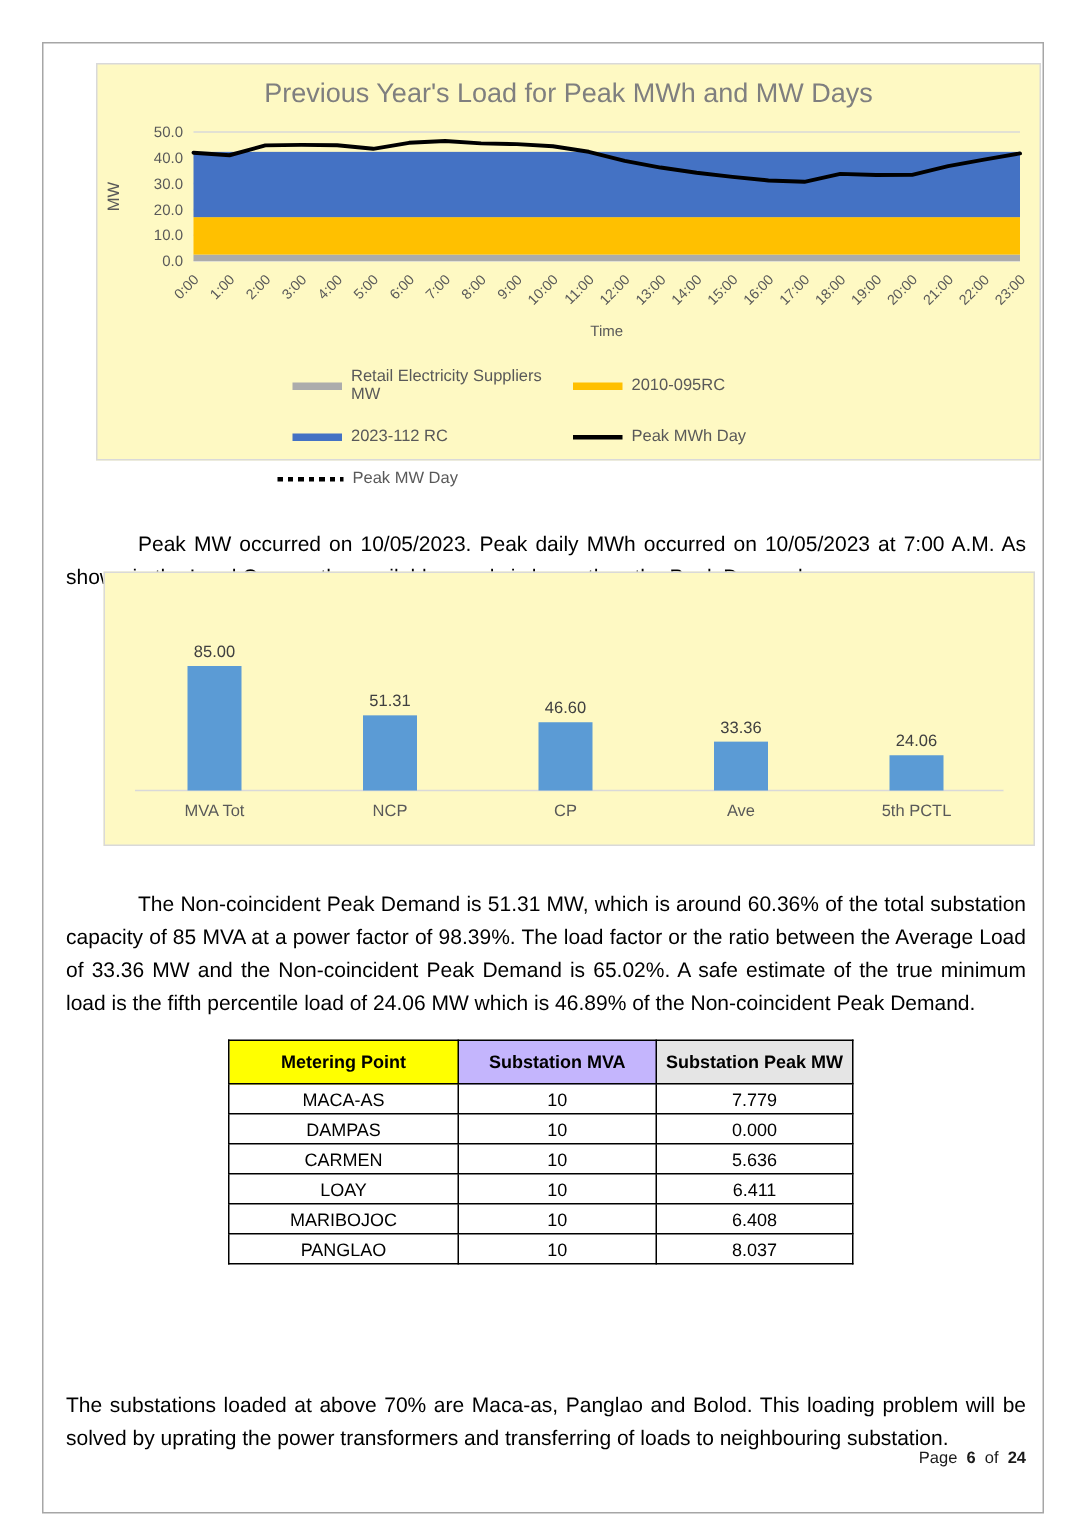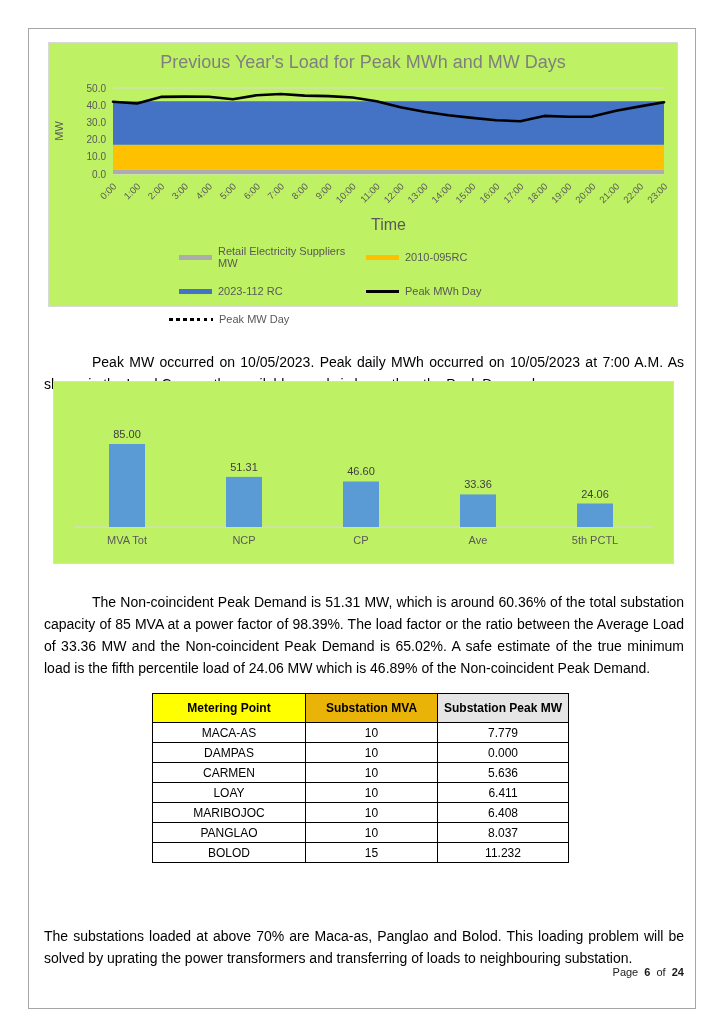--- a/index.html
+++ b/index.html
@@ -1,30 +1,30 @@
 <!DOCTYPE html>
 <html><head>
 <meta charset="utf-8">
 <style>
   html,body{margin:0;padding:0;}
   body{
     width:724px;height:1024px;position:relative;background:#ffffff;
     font-family:"Liberation Sans",sans-serif;color:#000;overflow:hidden;
   }
   .page-frame{position:absolute;left:28px;top:28px;width:666px;height:979px;border:1px solid #a6a6a6;}
-  .chart-box{position:absolute;background:#bef264;border:1px solid #d9d9d9;}
+  .chart-box{position:absolute;background:#fef9c3;border:1px solid #d9d9d9;margin-left:16px;}
   #chart1{left:48px;top:42px;width:628px;height:263px;}
   #chart2{left:53px;top:381px;width:619px;height:181px;}
   .chart-title{position:absolute;top:9px;left:0;right:0;text-align:center;color:#7f7f7f;}
   #chart1 .chart-title{font-size:18px;}
   #chart2 .chart-title{font-size:17px;top:11px;}
   #chart1 svg,#chart2 svg{position:absolute;left:0;}
   #load-plot{top:0;}
   #bar-plot{top:32px;}
-  .xaxis-title{position:absolute;top:173px;left:64px;width:551px;text-align:center;color:#595959;font-size:16px;}
+  .xaxis-title{position:absolute;top:173px;left:64px;width:551px;text-align:center;color:#595959;font-size:10px;}
   .legend{position:absolute;left:130px;top:202px;display:flex;flex-direction:column;gap:16px;font-size:11px;color:#595959;}
   .legend-row{display:flex;align-items:center;}
   .legend-item{display:flex;align-items:center;gap:6px;}
   .legend-item.c1{width:187px;}
   .sw{display:inline-block;flex:none;}
   .sw-band{width:33px;height:5px;}
   .sw-line{width:33px;height:3px;}
   .sw-dotted{width:44px;height:3px;margin-left:-10px;
     background:repeating-linear-gradient(90deg,#000 0 3.5px,transparent 3.5px 7px);}
   .para{position:absolute;left:44px;width:640px;font-size:14px;line-height:22px;text-align:justify;}
@@ -148,21 +148,21 @@
 
 <table id="sub-table">
   <colgroup>
       <col style="width:153px">
       <col style="width:132px">
       <col style="width:131px">
     </colgroup>
   <thead>
       <tr id="sub-thead-row">
         <th style="background: rgb(255, 255, 0);">Metering Point</th>
-        <th style="background: #eab308;">Substation MVA</th>
+        <th style="background: #c4b5fd;">Substation MVA</th>
         <th style="background: #e5e5e5;">Substation Peak MW</th>
       </tr>
     </thead>
   <tbody id="sub-tbody">
       <tr>
         <td>MACA-AS</td>
         <td>10</td>
         <td>7.779</td>
       </tr>
       <tr>
@@ -182,25 +182,20 @@
       </tr>
       <tr>
         <td>MARIBOJOC</td>
         <td>10</td>
         <td>6.408</td>
       </tr>
       <tr>
         <td>PANGLAO</td>
         <td>10</td>
         <td>8.037</td>
-      </tr>
-      <tr>
-        <td>BOLOD</td>
-        <td>15</td>
-        <td>11.232</td>
       </tr>
     </tbody>
 </table>
 
 <p id="para3" class="para">The substations loaded at above 70% are Maca-as, Panglao and Bolod. This loading problem will be solved by uprating the power transformers and transferring of loads to neighbouring substation.</p>
 
 <div class="footer">
   <span>Page</span>
   <span class="b">6</span>
   <span>of</span>

